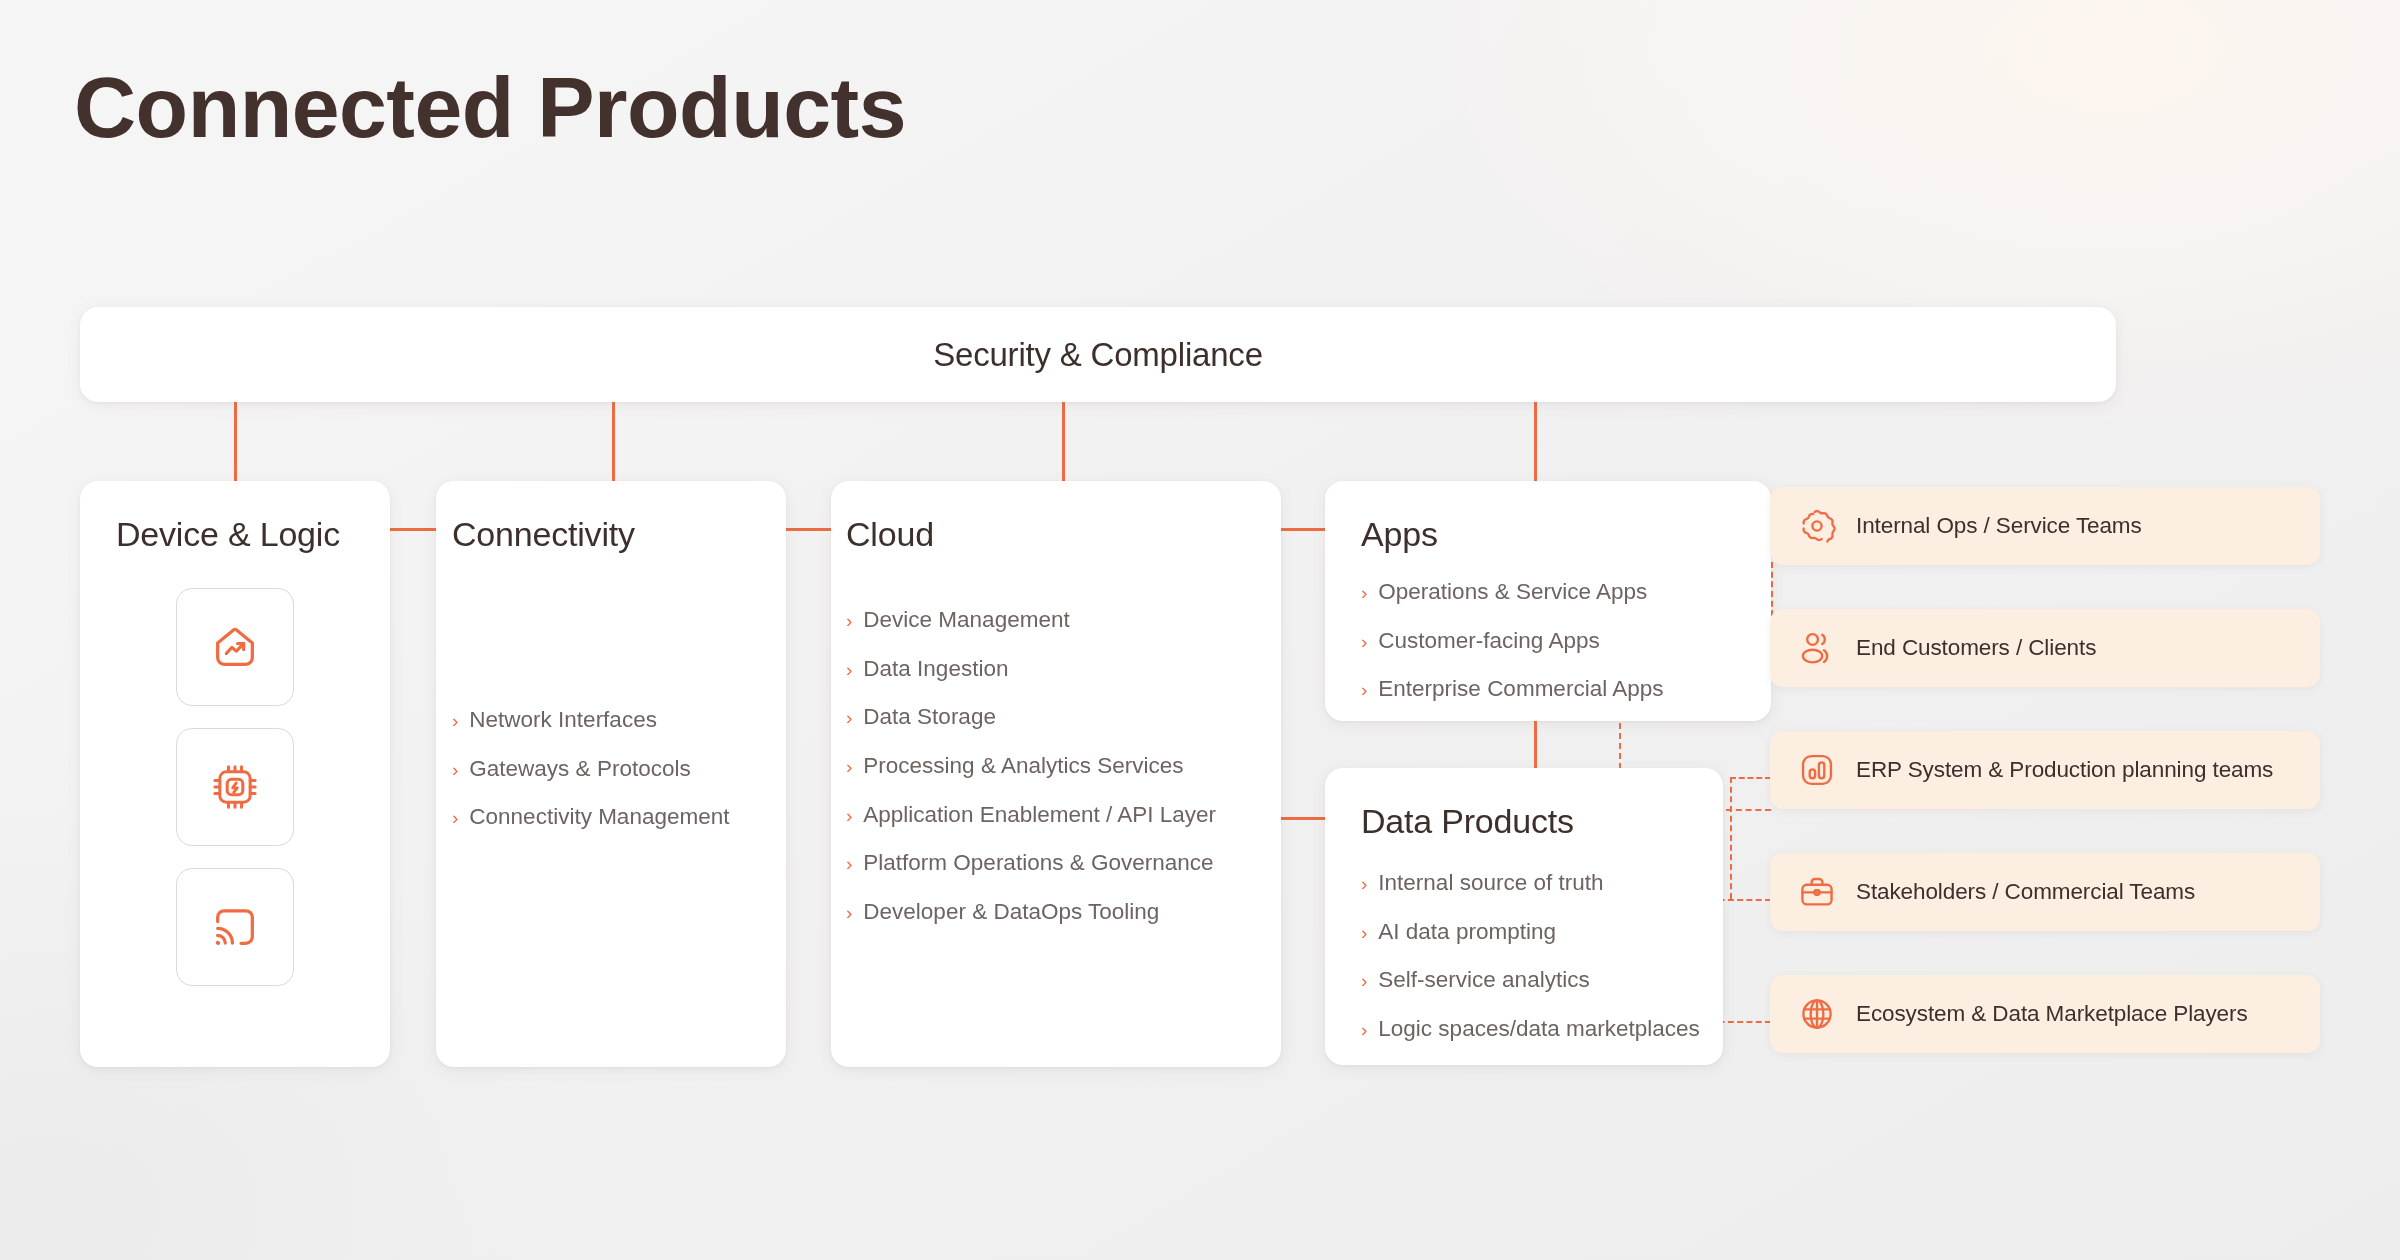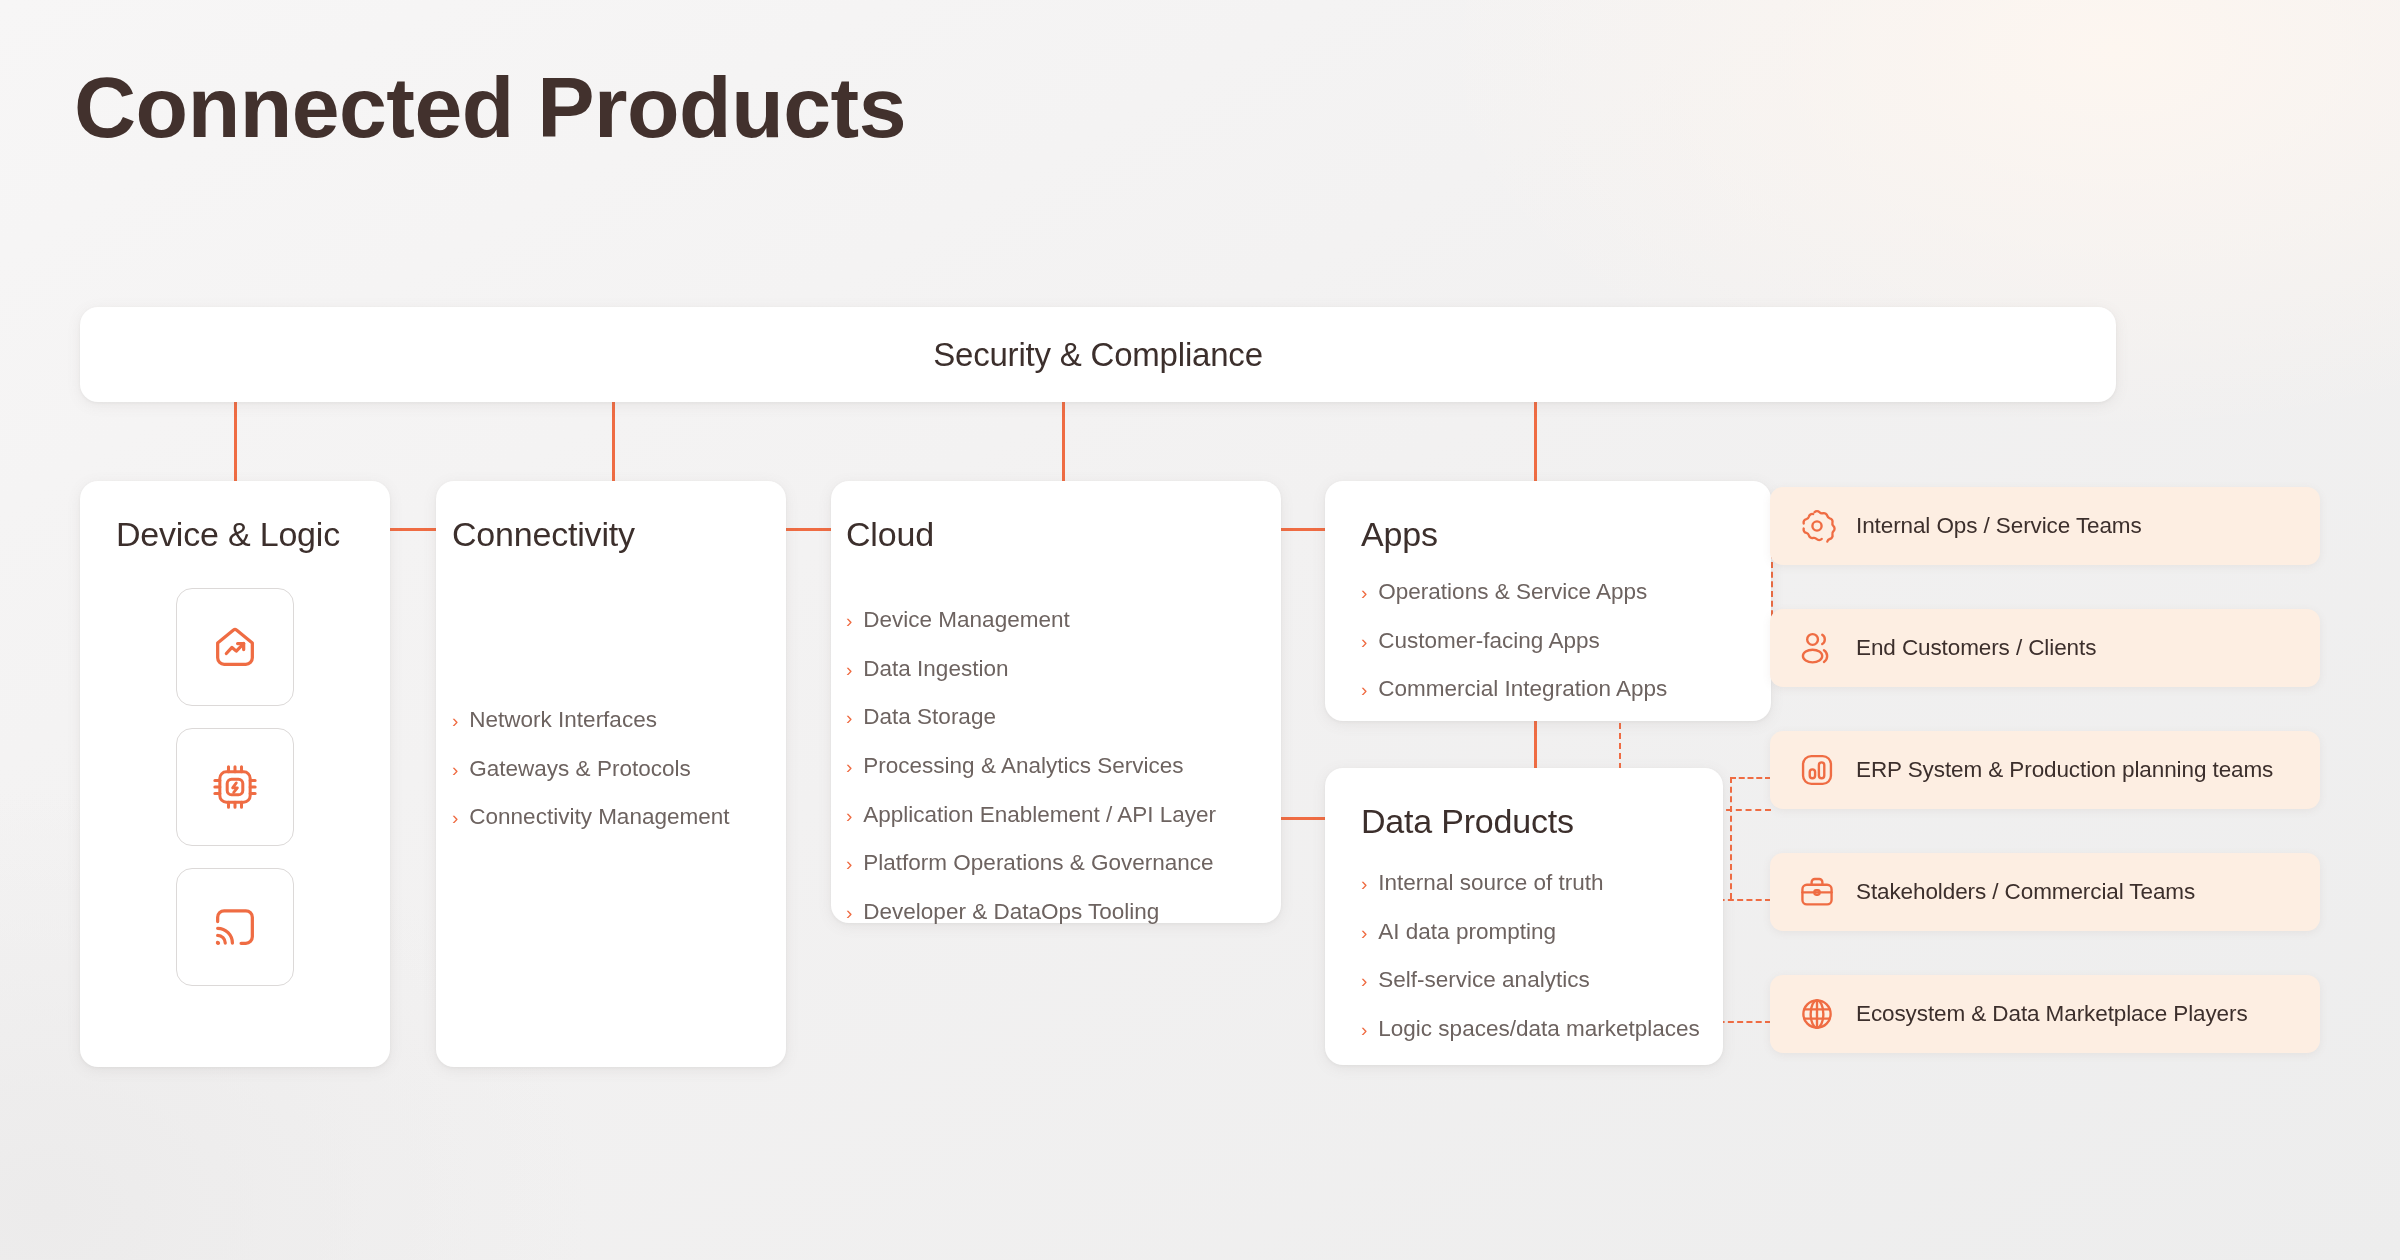--- a/index.html
+++ b/index.html
@@ -87,21 +87,21 @@
   .chev {
     color: #ef6c43;
     font-size: 19px;
     line-height: 1;
     flex: 0 0 auto;
   }
 
   
   #card-device       { left: 80px;   top: 481px;  width: 310px;  height: 586px; }
   #card-connectivity { left: 436px;  top: 481px;  width: 350px;  height: 586px; padding-left: 16px; }
-  #card-cloud        { left: 831px;  top: 481px;  width: 450px;  height: 442px; padding-left: 15px; }
+  #card-cloud        { left: 831px;  top: 481px;  width: 450px;  height: 586px; padding-left: 15px; }
   #card-apps         { left: 1325px; top: 481px;  width: 446px;  height: 240px; }
   #card-dataproducts { left: 1325px; top: 768px;  width: 398px;  height: 297px; }
 
   
   #card-connectivity .bullets { margin-top: 150px; }
   #card-cloud .bullets { margin-top: 50px; }
   #card-apps .bullets { margin-top: 22px; }
   #card-dataproducts .bullets { margin-top: 26px; }
 
   
@@ -333,21 +333,21 @@
       <li>
         <span class="chev">›</span>
         <span>Operations &amp; Service Apps</span>
       </li>
       <li>
         <span class="chev">›</span>
         <span>Customer-facing Apps</span>
       </li>
       <li>
         <span class="chev">›</span>
-        <span>Commercial Integration Apps</span>
+        <span>Enterprise Commercial Apps</span>
       </li>
     </ul>
   </div>
 
   <div class="card col-card" id="card-dataproducts">
     <div class="card-title">Data Products</div>
     <ul class="bullets">
       <li>
         <span class="chev">›</span>
         <span>Internal source of truth</span>

